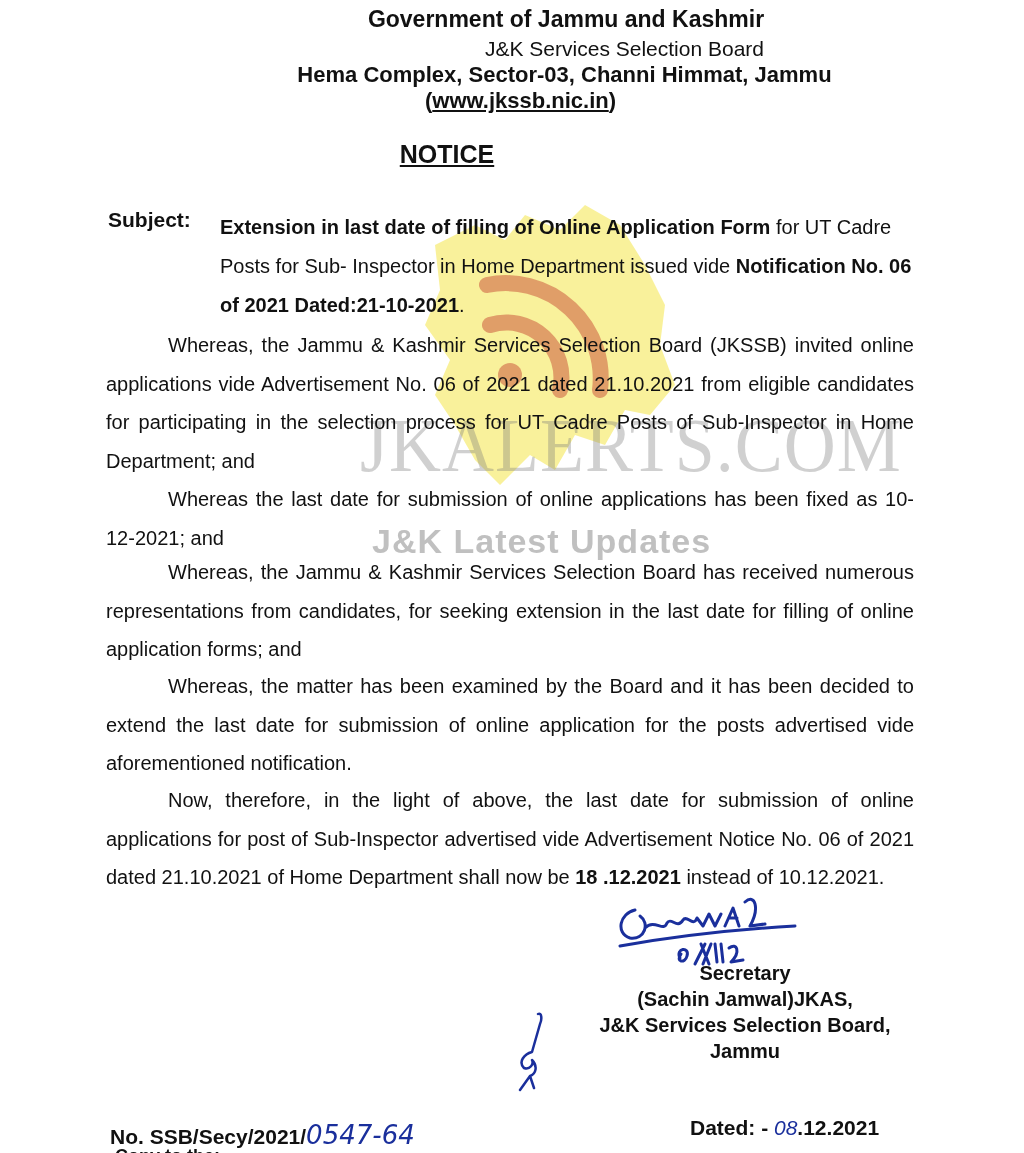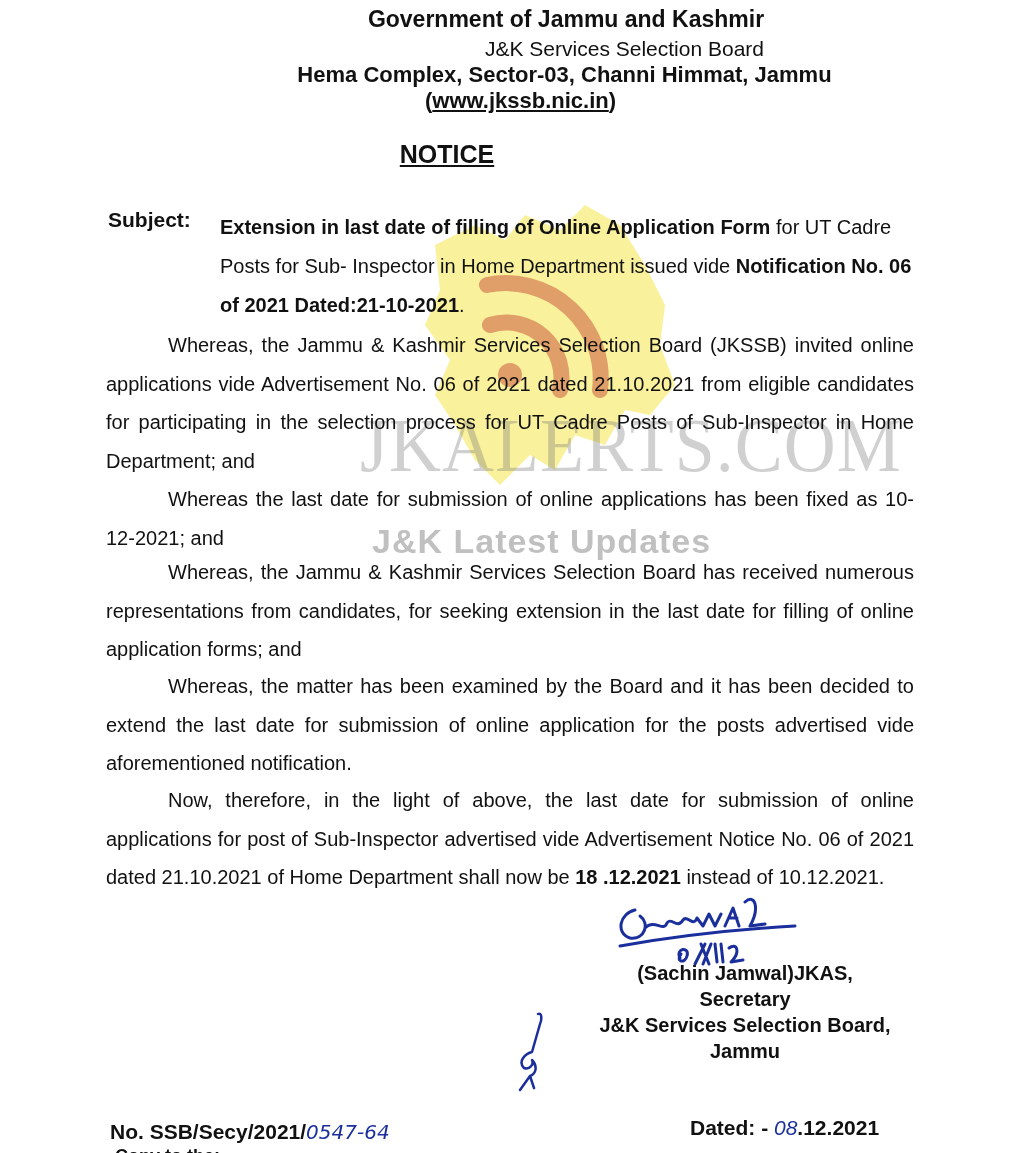--- a/index.html
+++ b/index.html
@@ -37,21 +37,21 @@
     .p4 { top: 667px; }
     .p5 { top: 781px; }
 
     
     .sig-svg { left: 605px; top: 888px; width: 200px; height: 82px; }
     .sig-block { left: 560px; width: 370px; top: 960px; text-align: center; font-size: 20px; font-weight: bold; line-height: 26px; }
     .init-svg { left: 510px; top: 1010px; width: 40px; height: 85px; }
 
     
     .ref-no { left: 110px; top: 1120px; font-size: 21px; font-weight: bold; }
-    .ref-hand { font-family: "DejaVu Sans", sans-serif; font-weight: normal; font-style: italic; color: #1a2f9c; font-size: 20px; }
+    .ref-hand { font-family: "DejaVu Sans", sans-serif; font-weight: normal; font-style: italic; color: #1a2f9c; font-size: 26px; }
     .dated { left: 690px; top: 1116px; font-size: 21px; font-weight: bold; }
     .dated .hand { font-weight: normal; color: #1a2f9c; font-style: italic; }
     .copyto { left: 115px; top: 1146px; font-size: 18px; font-weight: bold; }
   </style>
 </head>
 <body>
 
 <svg class="abs wm-map" viewBox="0 0 290 330">
   <path d="M40 60 L80 40 L110 55 L130 30 L165 45 L190 20 L225 40 L250 80 L270 120 L265 160 L280 200 L255 230 L230 225 L210 260 L180 250 L160 285 L135 270 L105 300 L80 275 L60 240 L40 210 L55 175 L30 140 L45 105 Z" fill="#f7ec7a" opacity="0.75"></path>
   <g fill="none" stroke="#c0392b" stroke-opacity="0.45" stroke-linecap="round">
@@ -80,22 +80,22 @@
 <div class="abs para p5"><span class="ind"></span><span>Now, therefore, in the light of above,  the last date for submission of online applications for post of Sub-Inspector advertised vide Advertisement Notice No. 06 of 2021 dated 21.10.2021 of Home Department shall now be </span><span class="bold">18 .12.2021</span><span> instead of 10.12.2021.</span></div>
 
 <svg class="abs sig-svg" viewBox="0 0 200 82">
   <g fill="none" stroke="#1a2f9c" stroke-width="3" stroke-linecap="round" stroke-linejoin="round">
     <path d="M30 22 C15 25 10 45 25 50 C40 52 45 35 35 28 M40 40 C50 30 58 45 62 35 C66 28 72 42 78 32 C82 26 88 40 92 30 L98 38 L104 26 L110 38 L116 26 M120 38 L128 20 L134 38 M124 30 L132 30 M140 14 C150 5 155 20 145 38 L160 36"></path>
     <path d="M15 58 C60 50 120 42 190 38"></path>
     <path d="M75 70 C70 60 85 58 82 68 C80 76 70 74 76 66 M90 76 L100 56 M96 56 L104 76 M98 76 L106 56 M110 56 L112 74 M116 56 L118 74 M124 60 C132 54 136 64 126 74 L138 72"></path>
   </g>
 </svg>
 <div class="abs sig-block">
+  <div>Secretary</div>
   <div>(Sachin Jamwal)JKAS,</div>
-  <div>Secretary</div>
   <div>J&amp;K Services Selection Board,</div>
   <div>Jammu</div>
 </div>
 <svg class="abs init-svg" viewBox="0 0 40 85">
   <g fill="none" stroke="#1a2f9c" stroke-width="2.5" stroke-linecap="round" stroke-linejoin="round">
     <path d="M28 4 C32 2 32 10 30 14 L22 42 C14 44 8 52 14 58 C20 60 24 54 22 50 C28 56 26 64 20 66 L10 80 M20 66 L24 78"></path>
   </g>
 </svg>
 
 <div class="abs ref-no"><span>No. SSB/Secy/2021/</span><span class="ref-hand">0547-64</span></div>

